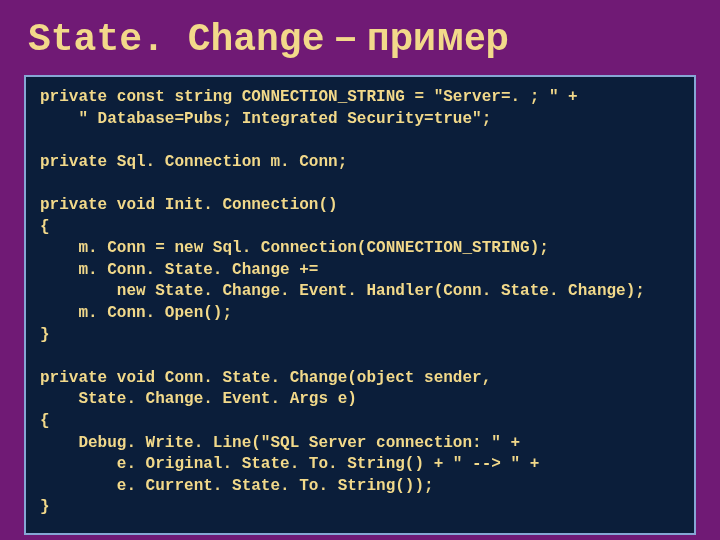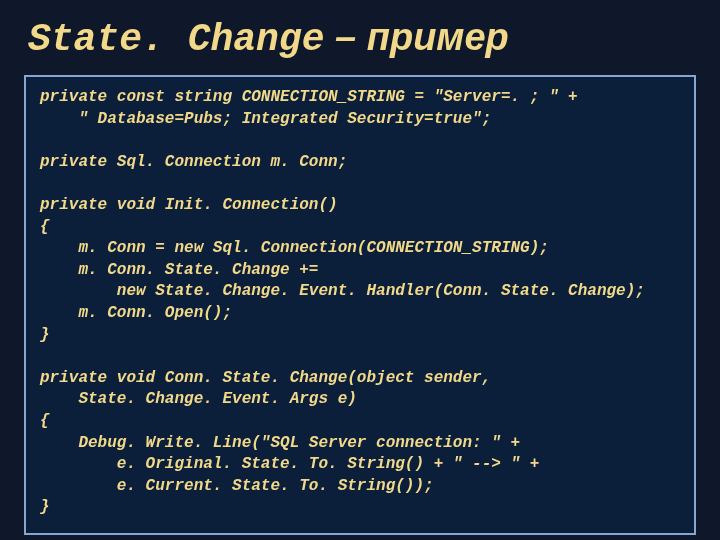--- a/index.html
+++ b/index.html
@@ -6,24 +6,23 @@
     margin: 0;
     padding: 0;
     width: 720px;
     height: 540px;
     background: #000;
     overflow: hidden;
   }
   .slide {
     width: 720px;
     height: 540px;
-    background: #0f172a;
+    background: #701a75;
     box-sizing: border-box;
     padding: 12px 24px 24px 24px;
-    font-style: italic;
   }
   .title {
     font-family: "Courier New", Courier, monospace;
     font-weight: bold;
     font-size: 38px;
     margin: 4px 0 14px 4px;
     white-space: pre;
   }
   .title .part-mono   { color: #f2d98a; font-family: "Courier New", Courier, monospace; font-weight: bold; }
   .title .part-dash   { color: #f2d98a; font-family: Arial, Helvetica, sans-serif; font-weight: bold; }

